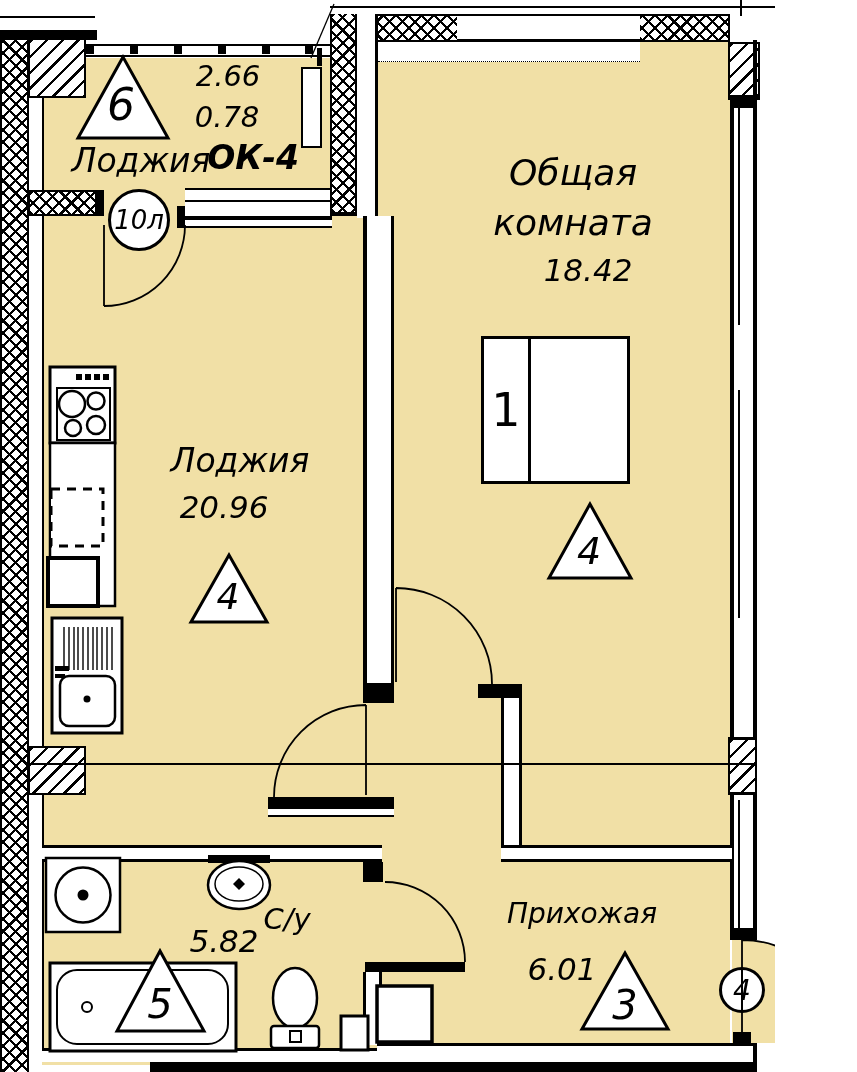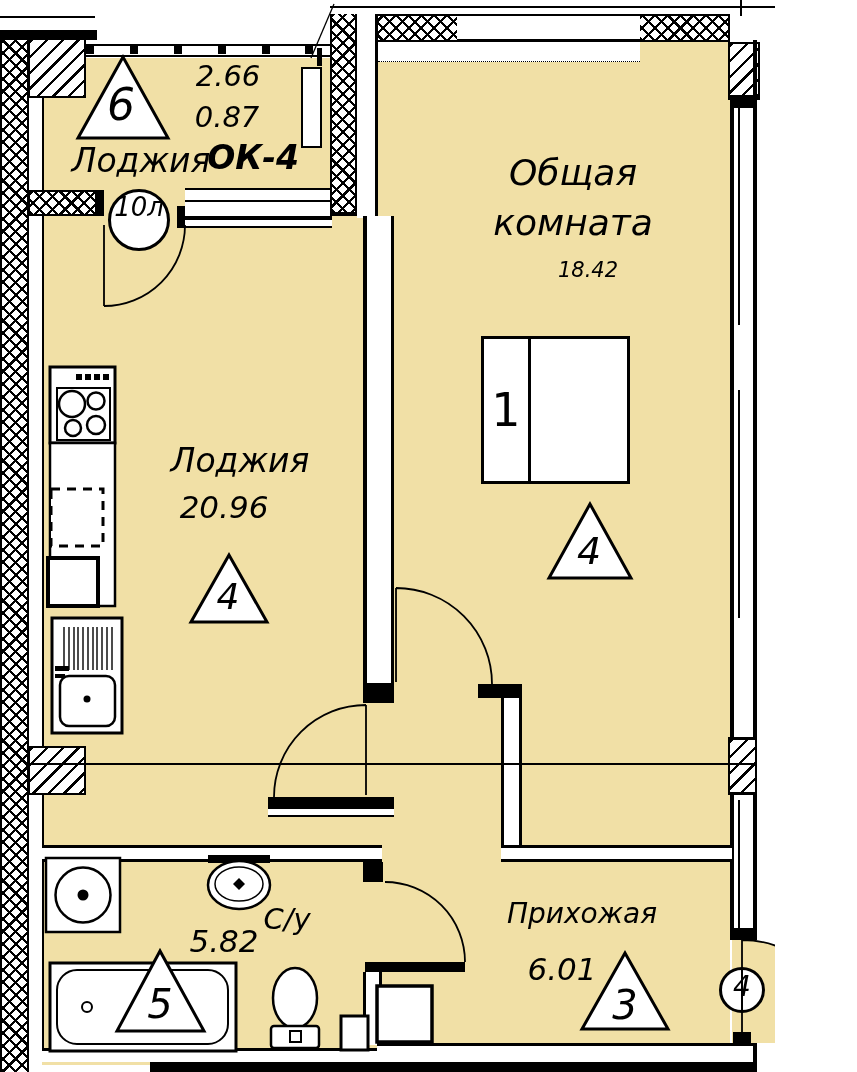--- a/index.html
+++ b/index.html
@@ -20,21 +20,21 @@
   svg{position:absolute;left:0;top:0;pointer-events:none;}
   #stamp{position:absolute;left:481px;top:336px;width:149px;height:148px;background:#fff;
          border:3px solid #000;display:flex;box-sizing:border-box;}
   #stamp .lc{width:44px;border-right:3px solid #000;display:flex;align-items:center;
          justify-content:center;font-size:46px;}
   #stamp .rc{flex:1;display:flex;flex-direction:column;}
   #stamp .rc div{flex:1;display:flex;align-items:center;justify-content:center;
          font-size:33px;transform:scaleX(.86);}
   #stamp .rc div.mid{border-top:3px solid #000;border-bottom:3px solid #000;}
   .circ{position:absolute;background:#fff;border:3px solid #000;border-radius:50%;
-        display:flex;align-items:flex-start;justify-content:center;box-sizing:border-box;}
+        display:flex;align-items:center;justify-content:center;box-sizing:border-box;}
 </style>
 </head>
 <body>
 
 <div id="plan">
 
   <div class="abs floor" style="left:42px;top:58px;width:288px;height:134px;"></div>
   <div class="abs floor" style="left:42px;top:192px;width:323px;height:873px;"></div>
   <div class="abs floor" style="left:365px;top:42px;width:365px;height:1023px;"></div>
 
@@ -167,28 +167,28 @@
     <g fill="#fff" stroke="#000" stroke-width="3">
       <polygon points="123,57 78,138 168,138"></polygon>
       <polygon points="229,555 191,622 267,622"></polygon>
       <polygon points="590,504 549,578 631,578"></polygon>
       <polygon points="160,951 117,1031 204,1031"></polygon>
       <polygon points="625,953 582,1029 668,1029"></polygon>
     </g>
   </svg>
 
   <span class="lbl" style="left:228px;top:76px;font-size:29px;">2.66</span>
-  <span class="lbl" style="left:227px;top:117px;font-size:29px;">0.87</span>
+  <span class="lbl" style="left:227px;top:117px;font-size:29px;">0.78</span>
   <span class="lbl" style="left:141px;top:160px;font-size:33px;">Лоджия</span>
   <span class="lbl" style="left:253px;top:157px;font-size:33px;font-weight:bold;">ОК-4</span>
   <span class="lbl" style="left:121px;top:105px;font-size:44px;">6</span>
 
   <span class="lbl" style="left:573px;top:223px;font-size:36px;">комната</span>
   <span class="lbl" style="left:573px;top:173px;font-size:36px;">Общая</span>
-  <span class="lbl" style="left:588px;top:270px;font-size:21px;">18.42</span>
+  <span class="lbl" style="left:588px;top:270px;font-size:31px;">18.42</span>
   <span class="lbl" style="left:589px;top:551px;font-size:38px;">4</span>
 
   <span class="lbl" style="left:240px;top:460px;font-size:33px;">Лоджия</span>
   <span class="lbl" style="left:224px;top:507px;font-size:31px;">20.96</span>
   <span class="lbl" style="left:228px;top:597px;font-size:36px;">4</span>
 
   <span class="lbl" style="left:224px;top:941px;font-size:31px;">5.82</span>
   <span class="lbl" style="left:287px;top:919px;font-size:29px;">С/у</span>
   <span class="lbl" style="left:160px;top:1004px;font-size:40px;">5</span>
 

